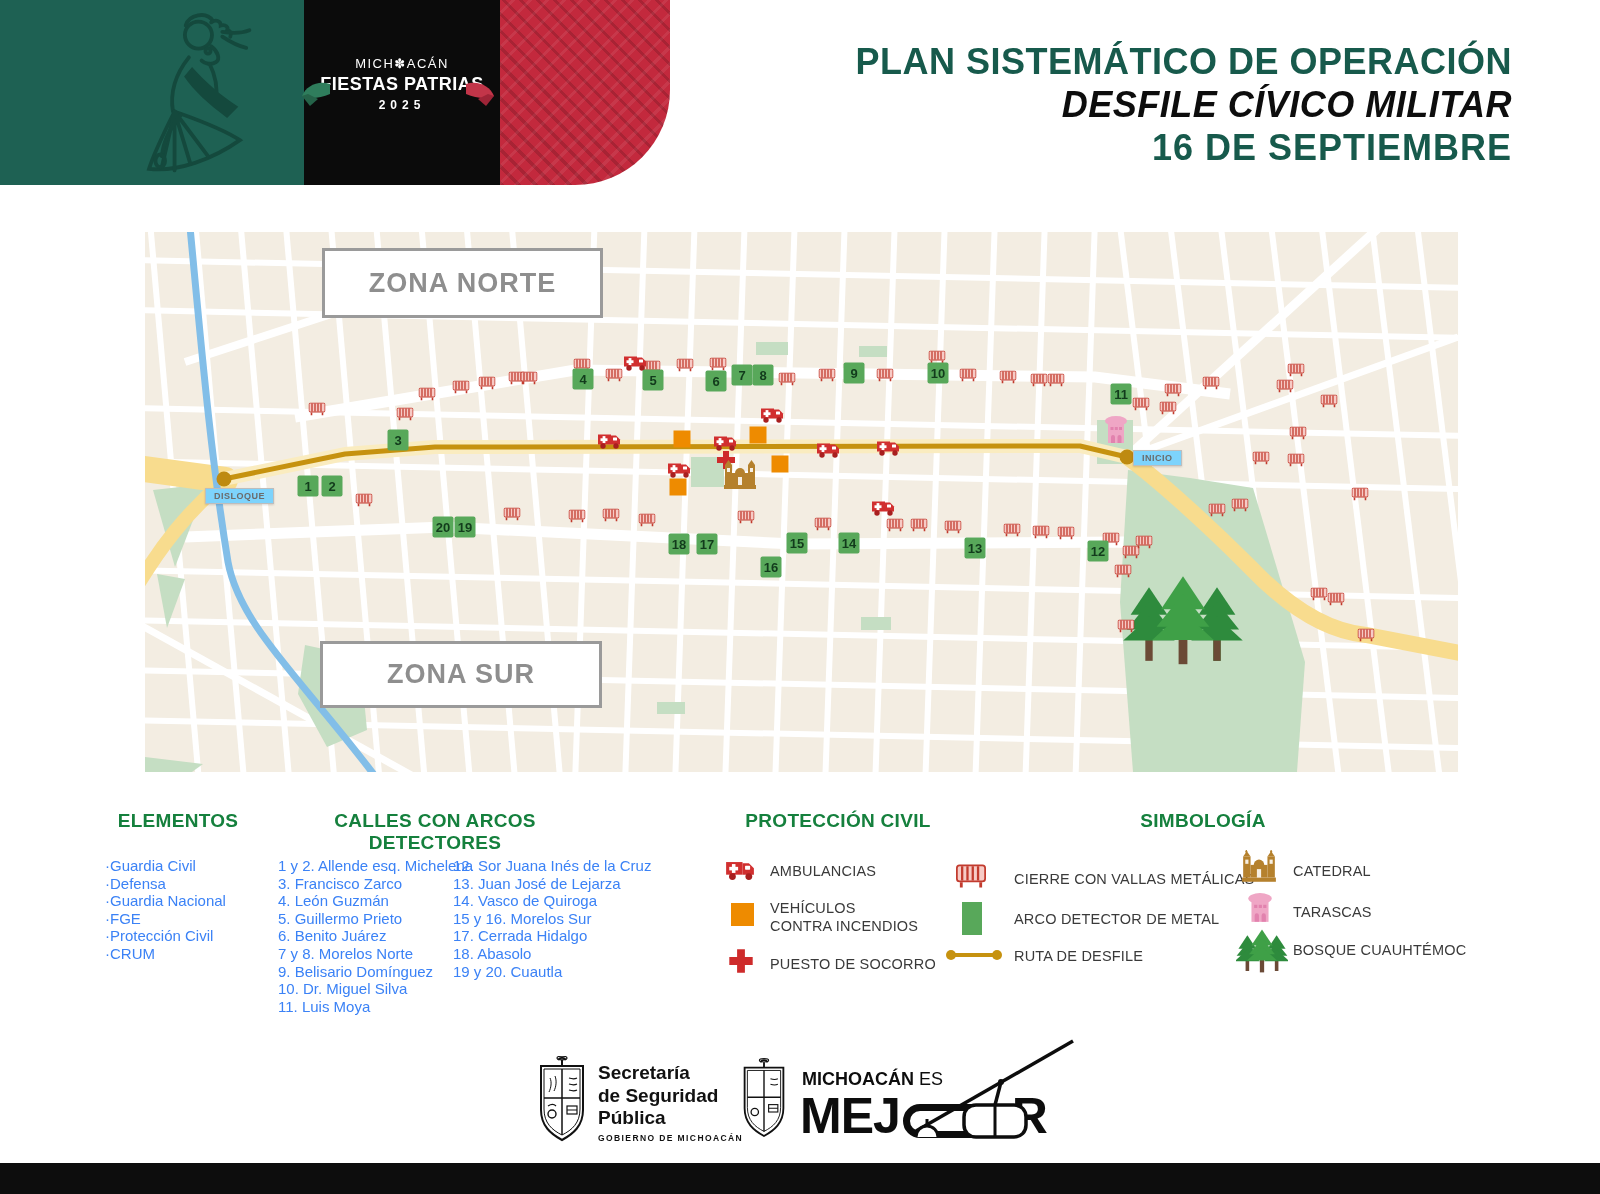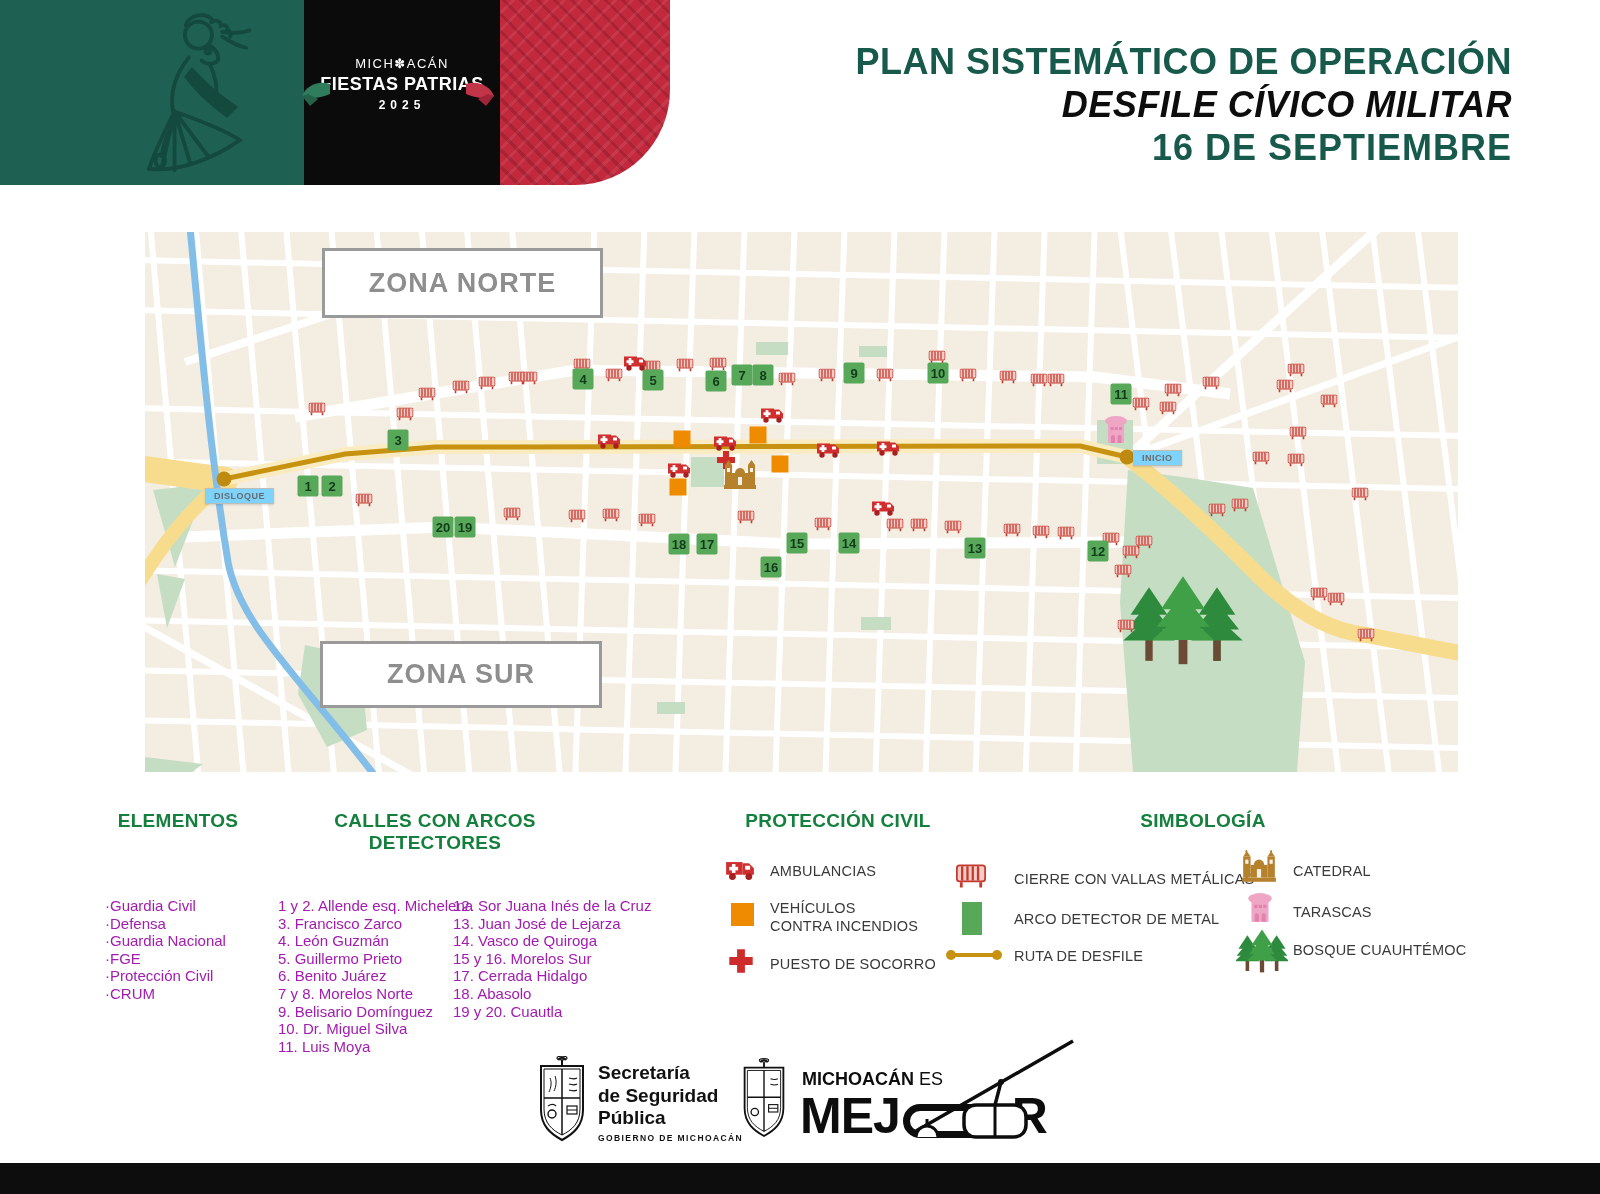--- a/index.html
+++ b/index.html
@@ -47,21 +47,21 @@
   .zone-north { left:177px; top:16px; width:281px; height:70px; }
   .zone-south { left:175px; top:409px; width:282px; height:67px; }
   .route-tag { position:absolute; background:#7dd3fc; border:1px solid #bdbdbd; color:#6b6b6b;
                font-size:9px; font-weight:bold; letter-spacing:0.5px; padding:2px 8px; line-height:10px;
                box-shadow:0 1px 2px rgba(0,0,0,0.15); }
   .tag-disloque { left:60px; top:256px; }
   .tag-inicio { left:988px; top:218px; }
 
   
   .lg-title { position:absolute; font-size:19px; font-weight:bold; color:#15803d; text-align:center; letter-spacing:0.3px; }
-  .lg-list { position:absolute; list-style:none; font-size:15px; color:#a21caf; line-height:17.6px;margin-top:40px; }
+  .lg-list { position:absolute; list-style:none; font-size:15px; color:#3b82f6; line-height:17.6px; }
   .lg-label { position:absolute; font-size:14.5px; color:#3A3A3A; letter-spacing:0.2px; }
   .lg-icon { position:absolute; line-height:0; }
 
   
   .ssp { position:absolute; left:536px; top:1056px; }
   .ssp-text { position:absolute; left:598px; top:1062px; font-size:19px; font-weight:bold; color:#111; line-height:22.5px; }
   .ssp-sub { position:absolute; left:598px; top:1133px; font-size:8.5px; font-weight:bold; letter-spacing:1.4px; color:#111; }
   .mejor { position:absolute; left:740px; top:1053px; width:330px; height:110px; }
   .mejor-top { position:absolute; left:62px; top:16px; font-size:18px; color:#0d0d0d; }
   .mejor-top b { font-weight:bold; }

